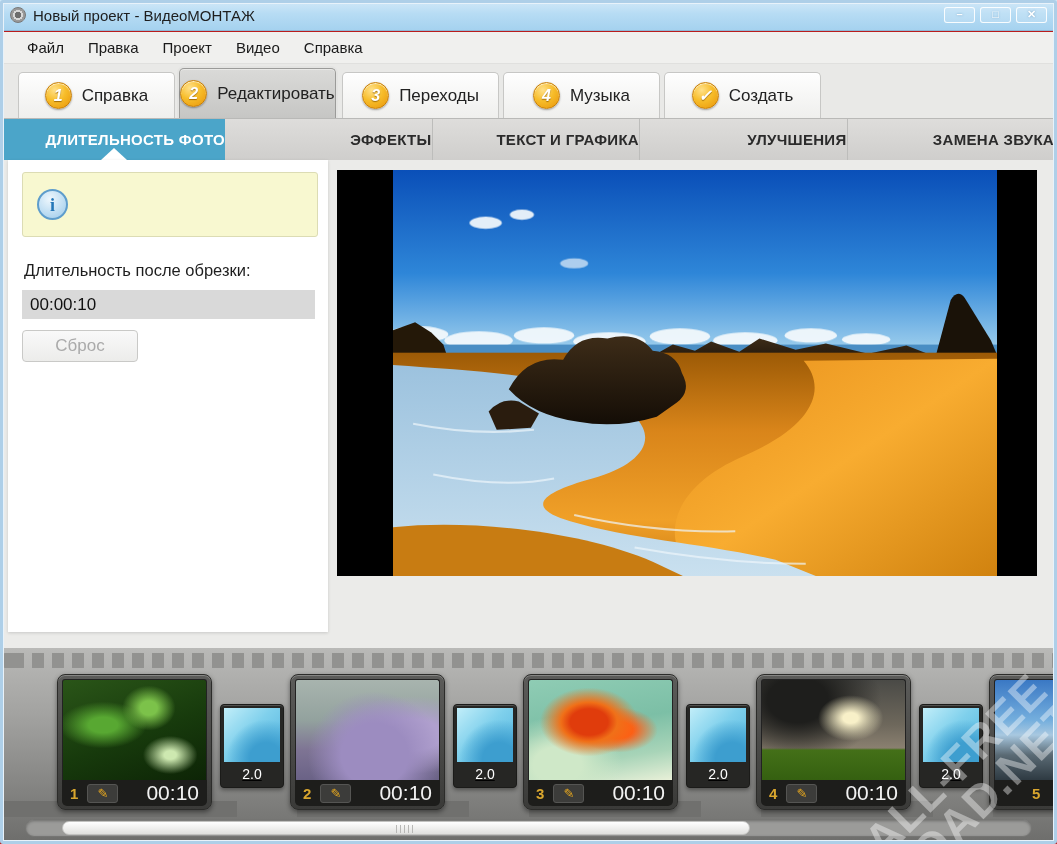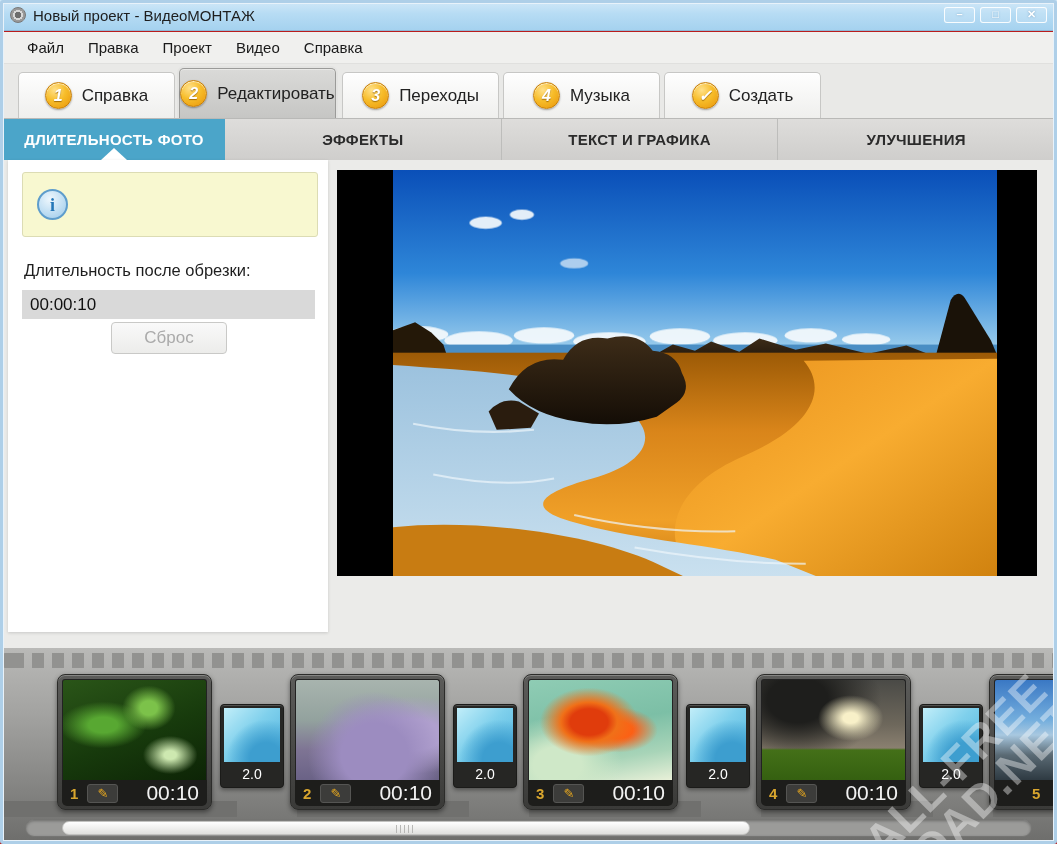--- a/index.html
+++ b/index.html
@@ -36,21 +36,21 @@
   .step-badge { width:27px; height:27px; border-radius:50%; flex:0 0 auto;
     background:radial-gradient(circle at 35% 28%, #ffe08a 0%, #f7bd2a 45%, #e89408 100%);
     border:1px solid #c87f06; box-shadow:0 1px 2px rgba(0,0,0,0.35), inset 0 1px 1px rgba(255,255,255,0.7);
     color:#fff; font-size:16px; font-weight:bold; font-style:italic; text-align:center; line-height:26px;
     text-shadow:0 1px 1px rgba(140,90,0,.8); }
   .step-label { font-size:17px; color:#222; }
 
   
   .subtabs { position:absolute; left:3px; top:118px; width:1051px; height:42px; display:flex;
     background:linear-gradient(180deg,#dedddb,#cfcecc); border-top:1px solid #b9b9b7; }
-  .subtab { flex:1; display:flex; align-items:center; justify-content:center; font-size:15px; font-weight:bold;
+  .subtab { flex:1; display:flex; align-items:center; justify-content:flex-end; font-size:15px; font-weight:bold;
     color:#2b2b2b; border-left:1px solid #bdbdbb; letter-spacing:.3px; }
   .subtab.first-gray { border-left:none; }
   .subtab.active { flex:0 0 222px; background:#4ba5c9; color:#fff; position:relative; border-left:none; }
   .subtab-notch { position:absolute; bottom:0; left:50%; margin-left:-13px; width:0; height:0;
     border-left:13px solid transparent; border-right:13px solid transparent; border-bottom:12px solid #ffffff; }
 
   
   .content { position:absolute; left:3px; top:160px; width:1051px; height:488px; background:#ebebe9; }
 
   .left-panel { position:absolute; left:5px; top:0; width:320px; height:472px; background:#ffffff;
@@ -58,21 +58,21 @@
   .info-box { display:flex; align-items:center; gap:13px; background:#f8f8d0;
     border:1px solid #dcdcb4; border-radius:3px; padding:16px 12px 16px 14px; }
   .info-icon { width:31px; height:31px; border-radius:50%; flex:0 0 auto;
     background:radial-gradient(circle at 40% 30%, #eef7fd, #bcdcf2 60%, #9cc8e8);
     border:2px solid #5e9dcc; color:#2477b8; font-size:18px; font-weight:bold; font-family:"Liberation Serif",serif;
     text-align:center; line-height:28px; }
   .info-text { font-size:16.5px; font-weight:bold; color:#1c1c1c; line-height:1.3; }
   .duration-label { margin:24px 0 10px 2px; font-size:16.5px; color:#1e1e1e; }
   .duration-input { width:293px; height:29px; background:#d9d9d9; border:none; outline:none;
     font-family:"Liberation Sans",sans-serif; font-size:17px; color:#111; padding:0 8px; }
-  .reset-row { display:flex; justify-content:center; margin-top:3px; padding-right:2px; }
+  .reset-row { display:flex; justify-content:flex-start; margin-top:11px; padding-right:2px; }
   .reset-btn { width:116px; height:32px; border:1px solid #c9c9c7; border-radius:4px;
     background:linear-gradient(180deg,#f9f9f9,#ececea); color:#aaaaaa; font-size:17px;
     font-family:"Liberation Sans",sans-serif; }
 
   
   .preview { position:absolute; left:334px; top:10px; width:700px; height:406px; background:#000; }
   .photo { position:absolute; left:56px; right:40px; top:0; bottom:0; }
   .photo svg { width:100%; height:100%; display:block; }
 
   
@@ -128,21 +128,21 @@
           radial-gradient(ellipse at 62% 50%, #ff5c14 0 12%, rgba(0,0,0,0) 32%),
           radial-gradient(ellipse at 20% 85%, #cfe8c8 0 15%, rgba(0,0,0,0) 40%),
           linear-gradient(170deg,#8fccb4 0%, #7cbfa6 45%, #a8d4b8 75%, #e8f0d8 100%); }
   .img4 { background:linear-gradient(180deg, rgba(0,0,0,0) 0 68%, #447018 70%, #356010 100%),
           radial-gradient(ellipse at 62% 38%, #f8f0c8 0 6%, rgba(0,0,0,0) 26%),
           radial-gradient(ellipse at 25% 20%, #1e1e1c 0 20%, rgba(0,0,0,0) 55%),
           linear-gradient(180deg,#4a4a46 0%, #6e685c 45%, #8a8070 68%, #5a7030 100%); }
   .img5 { background:linear-gradient(180deg,#3a78c4 0%, #74aedd 40%, #a8c8e0 55%, #5a6a74 75%, #2e3a42 100%); }
 
   .trans { position:absolute; top:56px; width:64px; height:84px; background:#262624; border-radius:4px;
-    border:1px solid #1b1b19; box-shadow:0 2px 4px rgba(0,0,0,0.4), inset 0 1px 0 rgba(255,255,255,0.2); }
+    border:1px solid #1b1b19; box-shadow:0 2px 4px rgba(0,0,0,0.4), inset 0 1px 0 rgba(255,255,255,0.2);text-decoration:underline; }
   .trans-img { margin:3px 3px 0 3px; height:54px;
     background:radial-gradient(circle at 75% 95%, #3d9ecf 0 25%, rgba(0,0,0,0) 60%),
                linear-gradient(135deg,#c2eef9 0%, #7fd0ec 45%, #4fb2de 100%); }
   .trans-val { text-align:center; color:#fff; font-size:14px; line-height:24px; }
 
   .watermark { position:absolute; right:-38px; bottom:18px; transform:rotate(-45deg);
     color:rgba(255,255,255,0.4); font-size:46px; font-weight:bold; letter-spacing:1px;
     line-height:0.92; text-align:center; z-index:50; pointer-events:none; }
 
   .scroll-track { position:absolute; left:22px; right:22px; bottom:4px; height:18px; background:#9b9b99;
@@ -199,20 +199,21 @@
   </div>
 
   <div class="subtabs">
     <div class="subtab active">
       <span>ДЛИТЕЛЬНОСТЬ ФОТО</span>
       <div class="subtab-notch"></div>
     </div>
     <div class="subtab first-gray">ЭФФЕКТЫ</div>
     <div class="subtab">ТЕКСТ И ГРАФИКА</div>
     <div class="subtab">УЛУЧШЕНИЯ</div>
+    <div class="subtab">ЗАМЕНА ЗВУКА</div>
   </div>
 
   <div class="content">
 
     <div class="left-panel">
       <div class="info-box">
         <div class="info-icon">i</div>
       </div>
       <div class="duration-label">Длительность после обрезки:</div>
       <input class="duration-input" type="text" value="00:00:10" style="">

